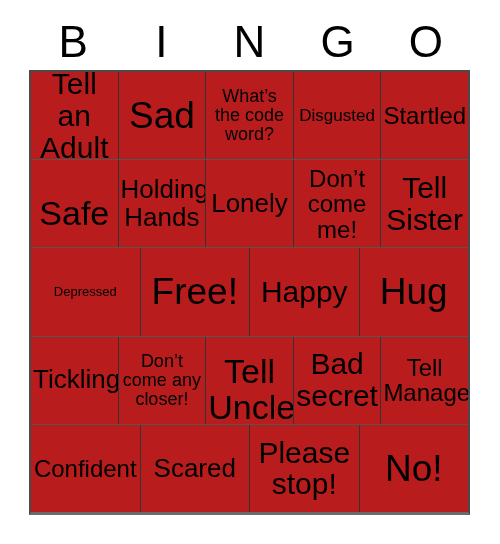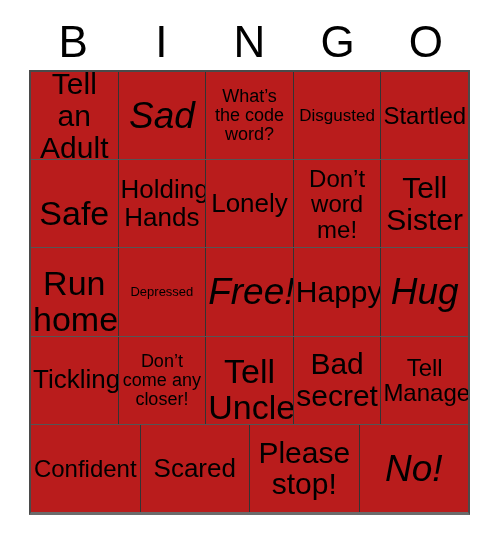--- a/index.html
+++ b/index.html
@@ -86,21 +86,21 @@
   .cell-text {
     display: block;
     width: 100%;
     line-height: 1.06;
     font-weight: 400;
     word-break: normal;
     hyphens: none;
   }
 
   
-  .fs-xxl  { font-size: 37px; font-style: italic; }
+  .fs-xxl  { font-size: 37px; }
   .fs-xl   { font-size: 34px; margin-top: 18px; }
   .fs-lg   { font-size: 30px; }
   .fs-md   { font-size: 26px; }
   .fs-sm   { font-size: 24px; }
   .fs-xs   { font-size: 18px; }
   .fs-xxs  { font-size: 17px; }
   .fs-tiny { font-size: 13px; }
 </style>
 </head>
 <body>
@@ -139,31 +139,28 @@
       <div class="cell">
           <span class="cell-text fs-xl">Safe</span>
         </div>
       <div class="cell">
           <span class="cell-text fs-md">Holding Hands</span>
         </div>
       <div class="cell">
           <span class="cell-text fs-md">Lonely</span>
         </div>
       <div class="cell">
-          <span class="cell-text fs-sm">Don’t word me!</span>
+          <span class="cell-text fs-sm">Don’t come me!</span>
         </div>
       <div class="cell">
           <span class="cell-text fs-lg">Tell Sister</span>
         </div>
     </div>
 
     <div class="grid-row">
-      <div class="cell">
-          <span class="cell-text fs-xl">Run home</span>
-        </div>
       <div class="cell">
           <span class="cell-text fs-tiny">Depressed</span>
         </div>
       <div class="cell">
           <span class="cell-text fs-xxl">Free!</span>
         </div>
       <div class="cell">
           <span class="cell-text fs-lg">Happy</span>
         </div>
       <div class="cell">

